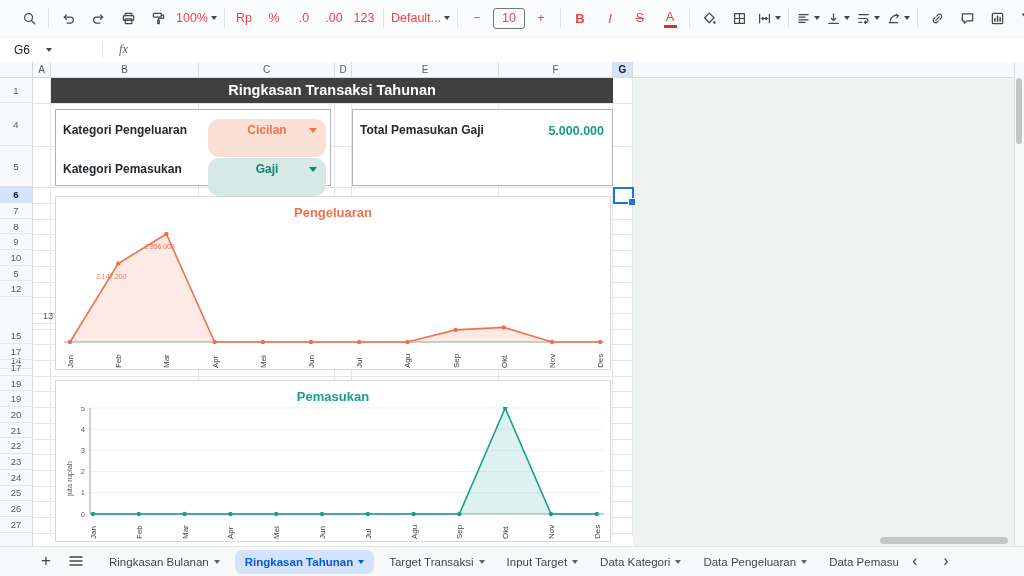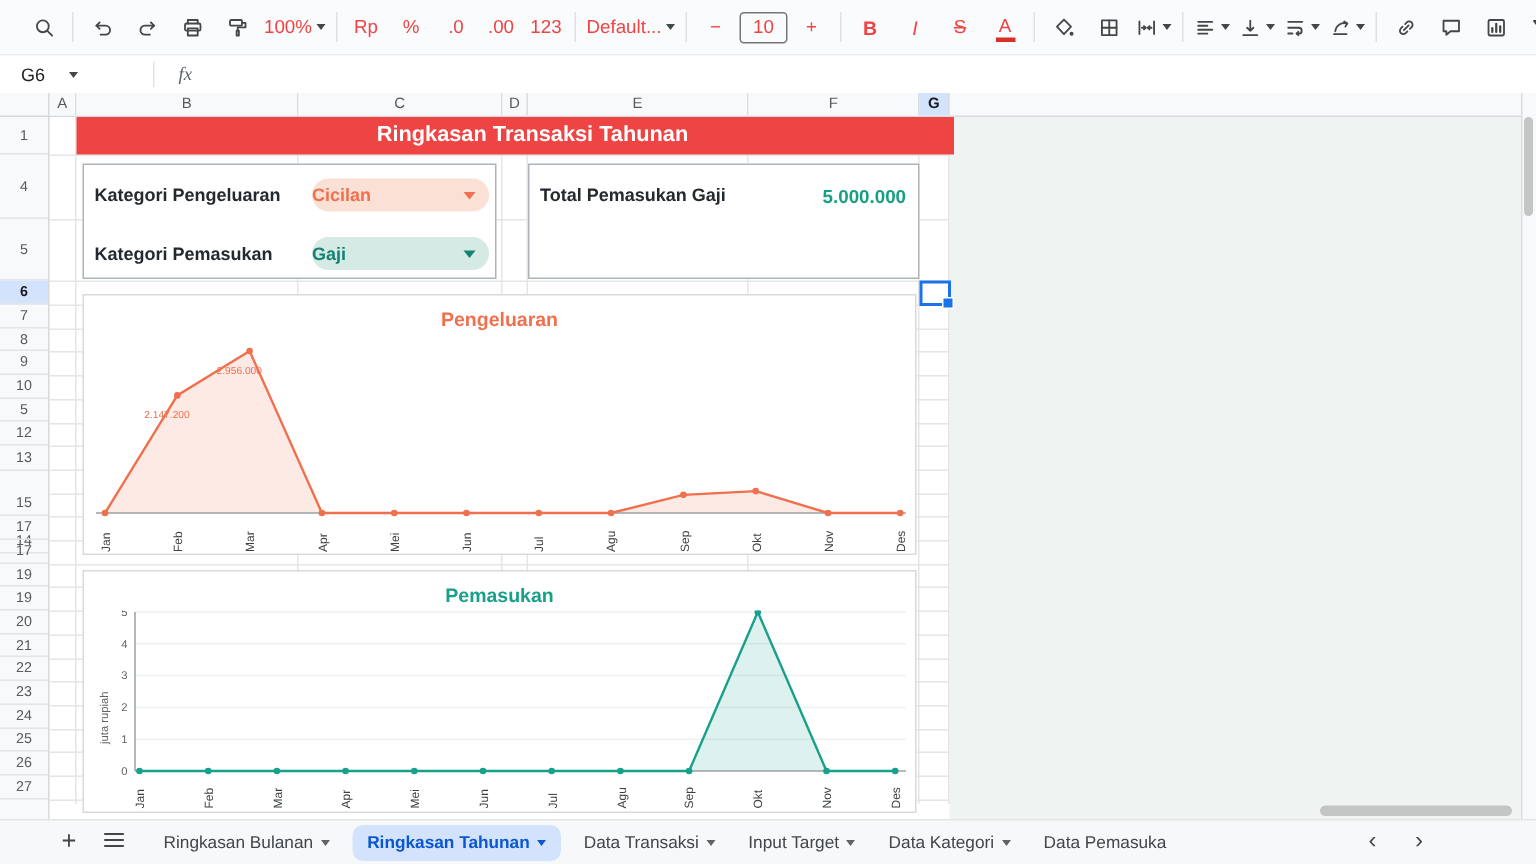--- a/index.html
+++ b/index.html
@@ -46,22 +46,22 @@
   .hline{position:absolute;left:33px;width:600px;height:1px;background:#e3e5e6;z-index:1;}
   .vline{position:absolute;top:16px;height:458px;width:1px;background:#e3e5e6;z-index:1;}
   .right-canvas{position:absolute;left:633px;top:16px;width:381px;height:468px;background:#eff3f1;z-index:1;}
   
   .banner{position:absolute;left:51px;top:16px;width:562px;height:25px;line-height:25px;text-align:center;
           color:#fff;font-weight:700;font-size:14.5px;z-index:5;}
   .info-box{position:absolute;background:#fff;border:1px solid #aeb4ba;box-sizing:border-box;z-index:5;}
   #box1{left:55px;top:47px;width:276px;height:77px;}
   #box2{left:352px;top:47px;width:261px;height:77px;}
   .field-label{position:absolute;left:7px;height:22px;line-height:22px;font-size:12px;font-weight:700;color:#24292e;white-space:nowrap;}
-  .pill{position:absolute;left:152px;width:118px;height:22px;border-radius:11px;font-size:12px;
-        font-weight:700;text-align:left;line-height:22px;cursor:default;}
+  .pill{position:absolute;left:152px;width:118px;height:38px;border-radius:11px;font-size:12px;
+        font-weight:700;text-align:center;line-height:22px;cursor:default;}
   .pill-caret{position:absolute;right:9px;top:9px;width:0;height:0;border-left:4px solid transparent;
               border-right:4px solid transparent;border-top:5px solid currentColor;}
   .total-value{position:absolute;right:8px;top:10px;height:22px;line-height:22px;font-size:12.5px;font-weight:700;}
   .chart-box{position:absolute;left:55px;width:556px;background:#fff;border:1px solid #d7dadd;box-sizing:border-box;z-index:5;}
   #chart1{top:134px;height:174px;text-decoration:underline;}
   #chart2{top:318px;height:162px;}
   .chart-title{position:absolute;top:8px;left:0;width:100%;text-align:center;font-size:13px;font-weight:700;}
   .plot{position:absolute;left:0;}
   .xlab{position:absolute;transform:rotate(-90deg);transform-origin:0 0;font-size:8px;color:#3c4043;white-space:nowrap;}
   .ylab-rot{position:absolute;transform:rotate(-90deg);transform-origin:0 0;font-size:7.5px;color:#5f6368;white-space:nowrap;}
@@ -336,21 +336,21 @@
         <div class="row-h" style="top: 0px; height: 25px;">1</div>
         <div class="row-h" style="top: 25px; height: 43px;">4</div>
         <div class="row-h" style="top: 68px; height: 41px;">5</div>
         <div class="row-h sel" style="top: 109px; height: 16px;">6</div>
         <div class="row-h" style="top: 125px; height: 15.7px;">7</div>
         <div class="row-h" style="top: 140.7px; height: 15.7px;">8</div>
         <div class="row-h" style="top: 156.4px; height: 15.7px;">9</div>
         <div class="row-h" style="top: 172.1px; height: 15.7px;">10</div>
         <div class="row-h" style="top: 187.8px; height: 15.7px;">5</div>
         <div class="row-h" style="top: 203.5px; height: 15.7px;">12</div>
-        <div class="row-h" style="top: 220px; height: 15.7px;">13</div>
+        <div class="row-h" style="top: 230px; height: 15.7px; margin-left: 32px;">13</div>
         <div class="row-h" style="top: 234.9px; height: 15.7px; margin-top: 40px;">14</div>
         <div class="row-h" style="top: 250.6px; height: 15.7px;">15</div>
         <div class="row-h" style="top: 266.3px; height: 15.7px;">17</div>
         <div class="row-h" style="top: 282px; height: 15.7px;">17</div>
         <div class="row-h" style="top: 297.7px; height: 15.7px;">19</div>
         <div class="row-h" style="top: 313.4px; height: 15.7px;">19</div>
         <div class="row-h" style="top: 329.1px; height: 15.7px;">20</div>
         <div class="row-h" style="top: 344.8px; height: 15.7px; text-align: center;">21</div>
         <div class="row-h" style="top: 360.5px; height: 15.7px;">22</div>
         <div class="row-h" style="top: 376.2px; height: 15.7px;">23</div>
@@ -363,21 +363,21 @@
     <div id="colheads">
         <div class="col-h" style="left: 33px; width: 18px;">A</div>
         <div class="col-h" style="left: 51px; width: 148px;">B</div>
         <div class="col-h" style="left: 199px; width: 136px;">C</div>
         <div class="col-h" style="left: 335px; width: 17px;">D</div>
         <div class="col-h" style="left: 352px; width: 147px;">E</div>
         <div class="col-h" style="left: 499px; width: 114px;">F</div>
         <div class="col-h sel" style="left: 613px; width: 20px;">G</div>
       </div>
 
-    <div class="banner" id="banner" style="background: #ef4444; padding-left: 23px;">Ringkasan Transaksi Tahunan</div>
+    <div class="banner" id="banner" style="background: #404040;">Ringkasan Transaksi Tahunan</div>
 
     <div class="info-box" id="box1">
       <div class="field-label" style="top:9px">Kategori Pengeluaran</div>
       <div class="pill" id="pill-expense" style="top: 9px; background: rgb(251, 224, 214); color: rgb(240, 112, 78);">
         <span>Cicilan</span>
         <span class="pill-caret"></span>
       </div>
       <div class="field-label" style="top:48px">Kategori Pemasukan</div>
       <div class="pill" id="pill-income" style="top: 48px; background: rgb(213, 233, 229); color: rgb(18, 131, 114);">
         <span>Gaji</span>
@@ -493,32 +493,36 @@
     <div class="tabs" id="tabs">
         <div class="tab">
           <span>Ringkasan Bulanan</span>
           <span class="tcaret"></span>
         </div>
         <div class="tab active">
           <span>Ringkasan Tahunan</span>
           <span class="tcaret"></span>
         </div>
         <div class="tab">
-          <span>Data Transaksi</span>
+          <span>Target Transaksi</span>
           <span class="tcaret"></span>
         </div>
         <div class="tab">
           <span>Input Target</span>
           <span class="tcaret"></span>
         </div>
         <div class="tab">
           <span>Data Kategori</span>
           <span class="tcaret"></span>
         </div>
         <div class="tab">
+          <span>Data Pengeluaran</span>
+          <span class="tcaret"></span>
+        </div>
+        <div class="tab">
           <span>Data Pemasuka</span>
         </div>
       </div>
     <div class="tab-nav" id="prev">‹</div>
     <div class="tab-nav" id="next">›</div>
   </div>
 
 </div>
 
 </body></html>

